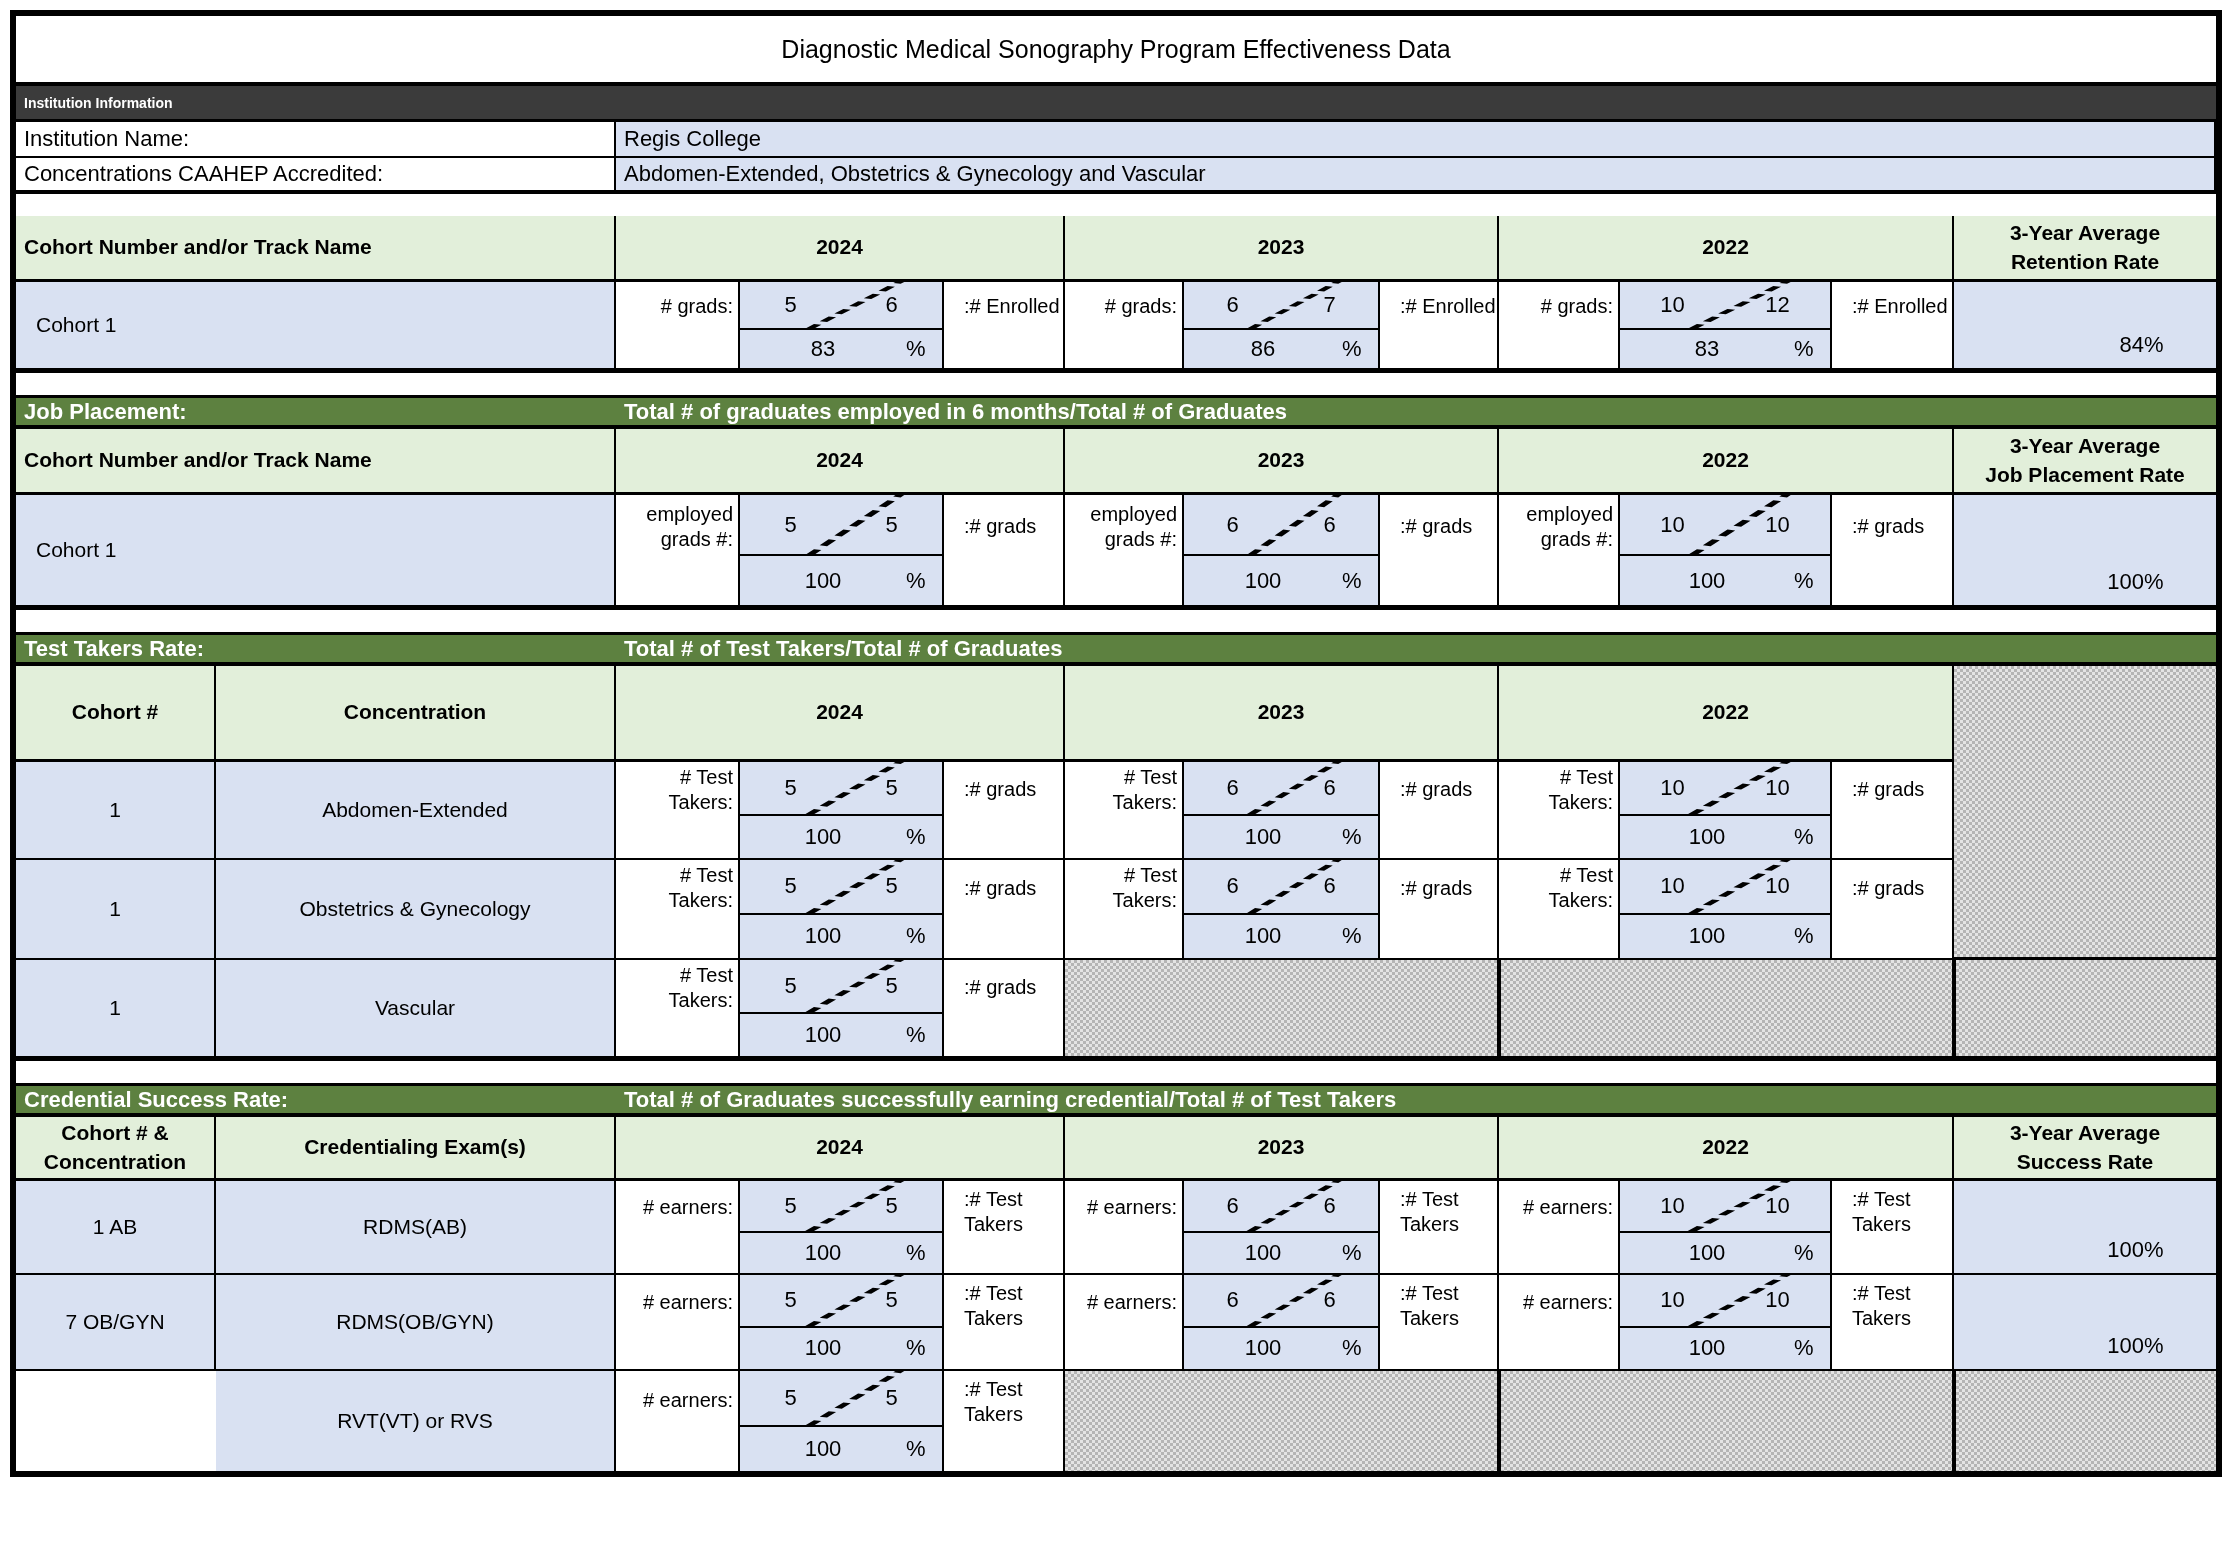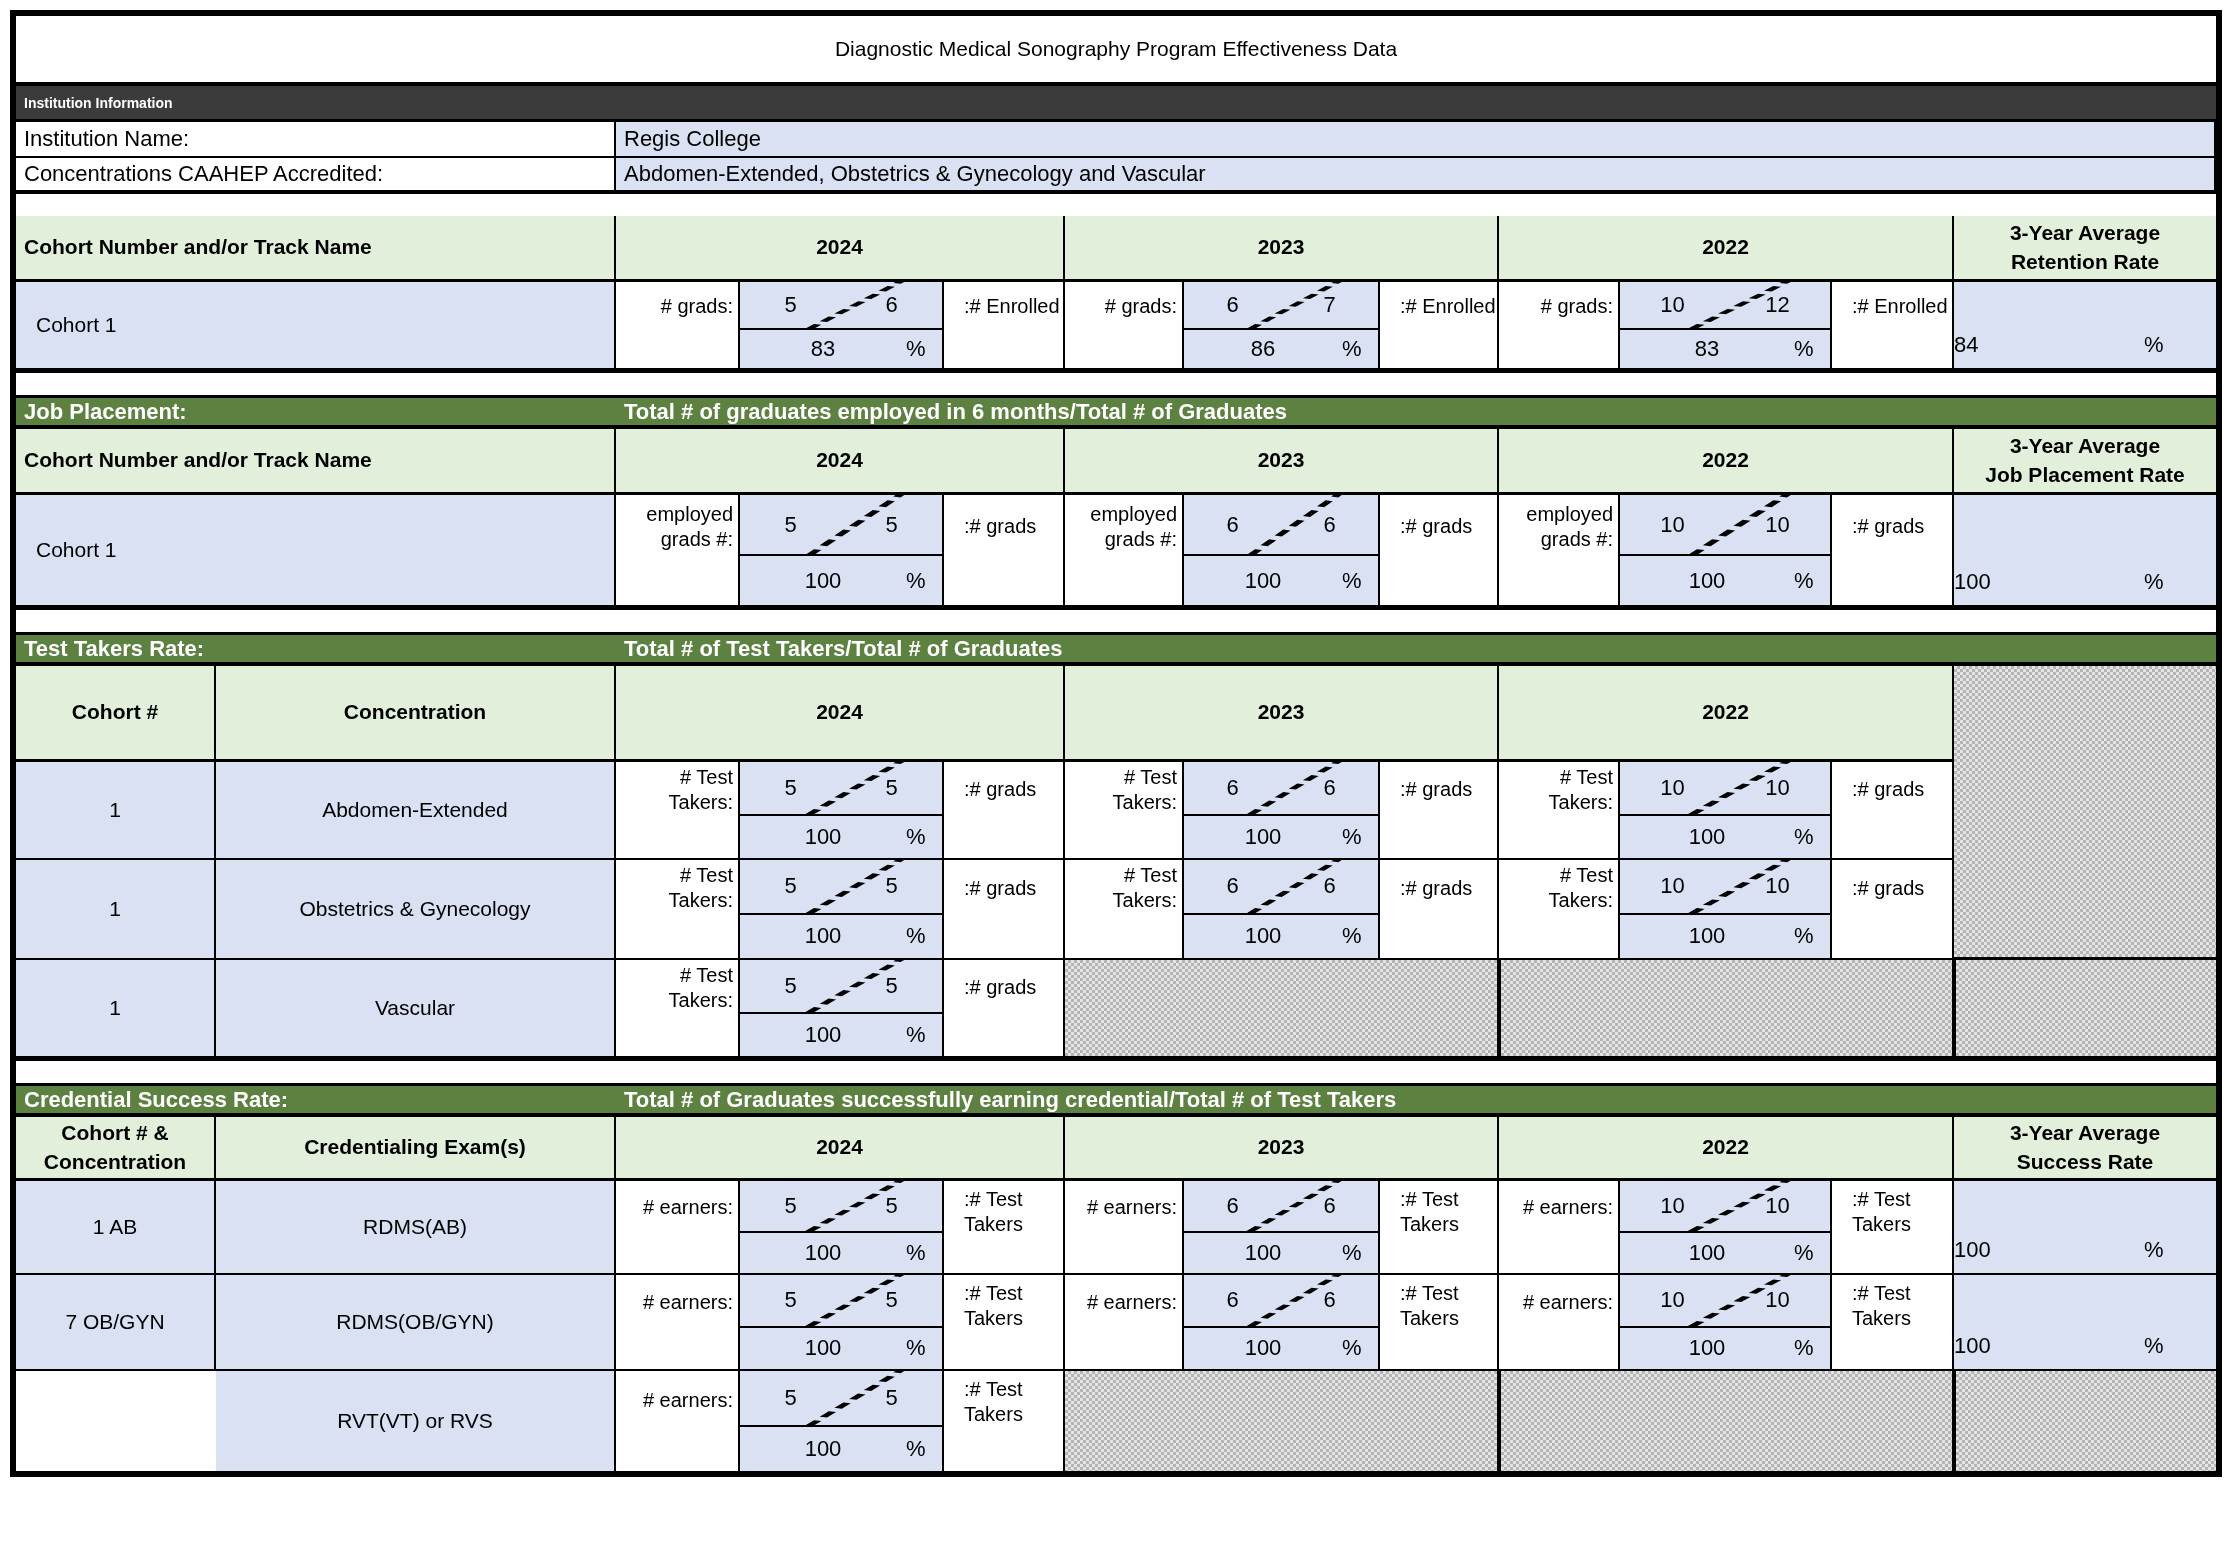--- a/index.html
+++ b/index.html
@@ -10,21 +10,21 @@
     --bd:#000;
   }
   *{box-sizing:border-box;margin:0;padding:0}
   html,body{background:#fff}
   body{font-family:"Liberation Sans", sans-serif;color:#000}
   .page{width:2232px;height:1546px;background:#fff;position:relative}
   .sheet{position:absolute;left:10px;top:10px;width:2212px;border:6px solid var(--bd);background:#fff}
 
   
   .title-row{height:70px;display:flex;align-items:center;justify-content:center;border-bottom:4px solid var(--bd);background:#fff}
-  .title-row .t{font-size:21px}
+  .title-row .t{font-size:25px}
   .dark-bar{height:36px;background:var(--dark);color:#fff;display:flex;align-items:center;border-bottom:3px solid var(--bd)}
   .dark-bar .t{font-size:14px;font-weight:bold;padding-left:8px}
   .info-grid{display:grid;grid-template-columns:600px 1fr}
   .info-grid .cl{height:36px;display:flex;align-items:center;font-size:22px;padding-left:8px;border-bottom:2px solid var(--bd)}
   .info-grid .lbl{background:#fff;border-right:2px solid var(--bd)}
   .info-grid .val{background:var(--lav)}
   .info-grid .b2{border-bottom:4px solid var(--bd)}
   .gap{height:22px;background:#fff}
 
   .gbar{height:34px;background:var(--green);color:#fff;display:grid;grid-template-columns:600px 1fr;align-items:center;border-top:3px solid var(--bd);border-bottom:4px solid var(--bd)}
@@ -48,21 +48,21 @@
 
   .frac{background:var(--lav);padding:0;flex-direction:column;align-items:stretch;display:flex}
   .ft{flex:55;position:relative;display:flex}
   .ft .n,.ft .d{flex:1;display:flex;align-items:center;justify-content:center;font-size:22px;position:relative;z-index:1}
   .slash{position:absolute;left:0;top:0;width:100%;height:100%;z-index:0}
   .fb{flex:45;border-top:2px solid var(--bd);display:flex;align-items:center;font-size:22px}
   .fb .v{flex:1;text-align:center}
   .fb .s{width:36px}
   .avg{background:var(--lav);align-items:flex-end;display:flex;font-size:22px}
   .avg .r{width:100%;display:flex;align-items:center;padding-bottom:10px}
-  .avg .v{flex:1;text-align:left}
+  .avg .v{flex:1;text-align:right}
   .avg .s{width:72px}
 
   .hatch{background-color:#e4e4e4;
     background-image:linear-gradient(45deg,#b5b5b5 25%,transparent 25%,transparent 75%,#b5b5b5 75%),
                      linear-gradient(45deg,#b5b5b5 25%,transparent 25%,transparent 75%,#b5b5b5 75%);
     background-size:6px 6px;background-position:0 0,3px 3px}
   .vline{border-left:2px solid var(--bd)}
 </style>
 </head>
 <body>

